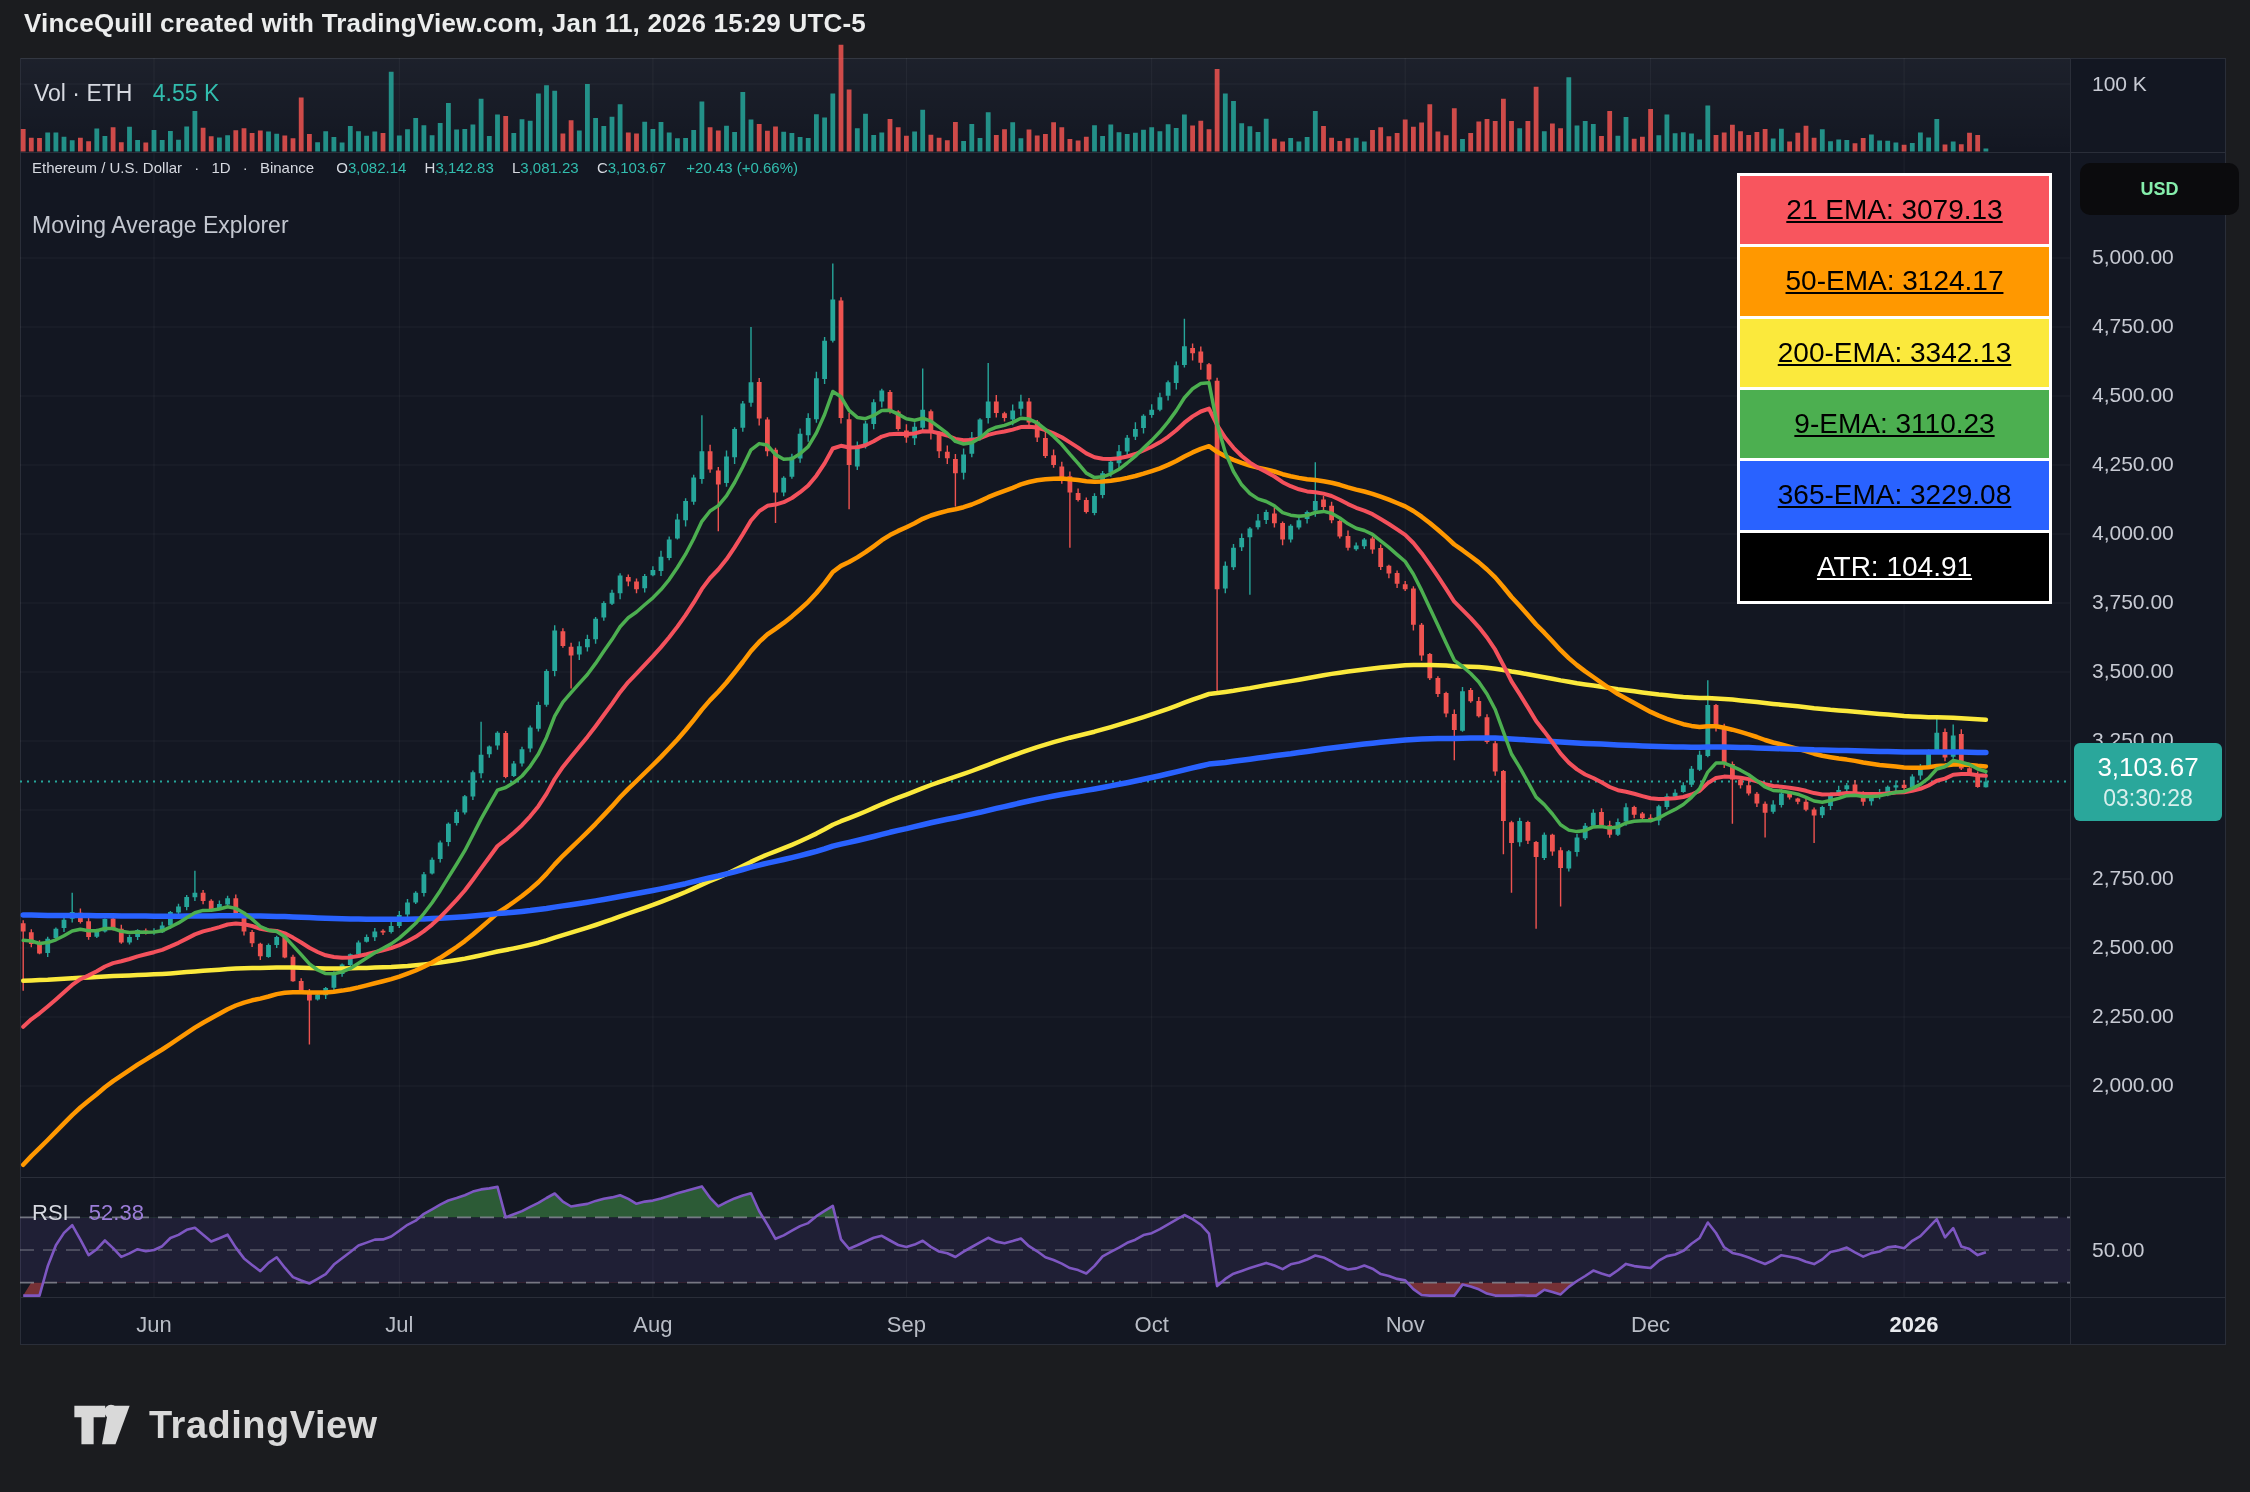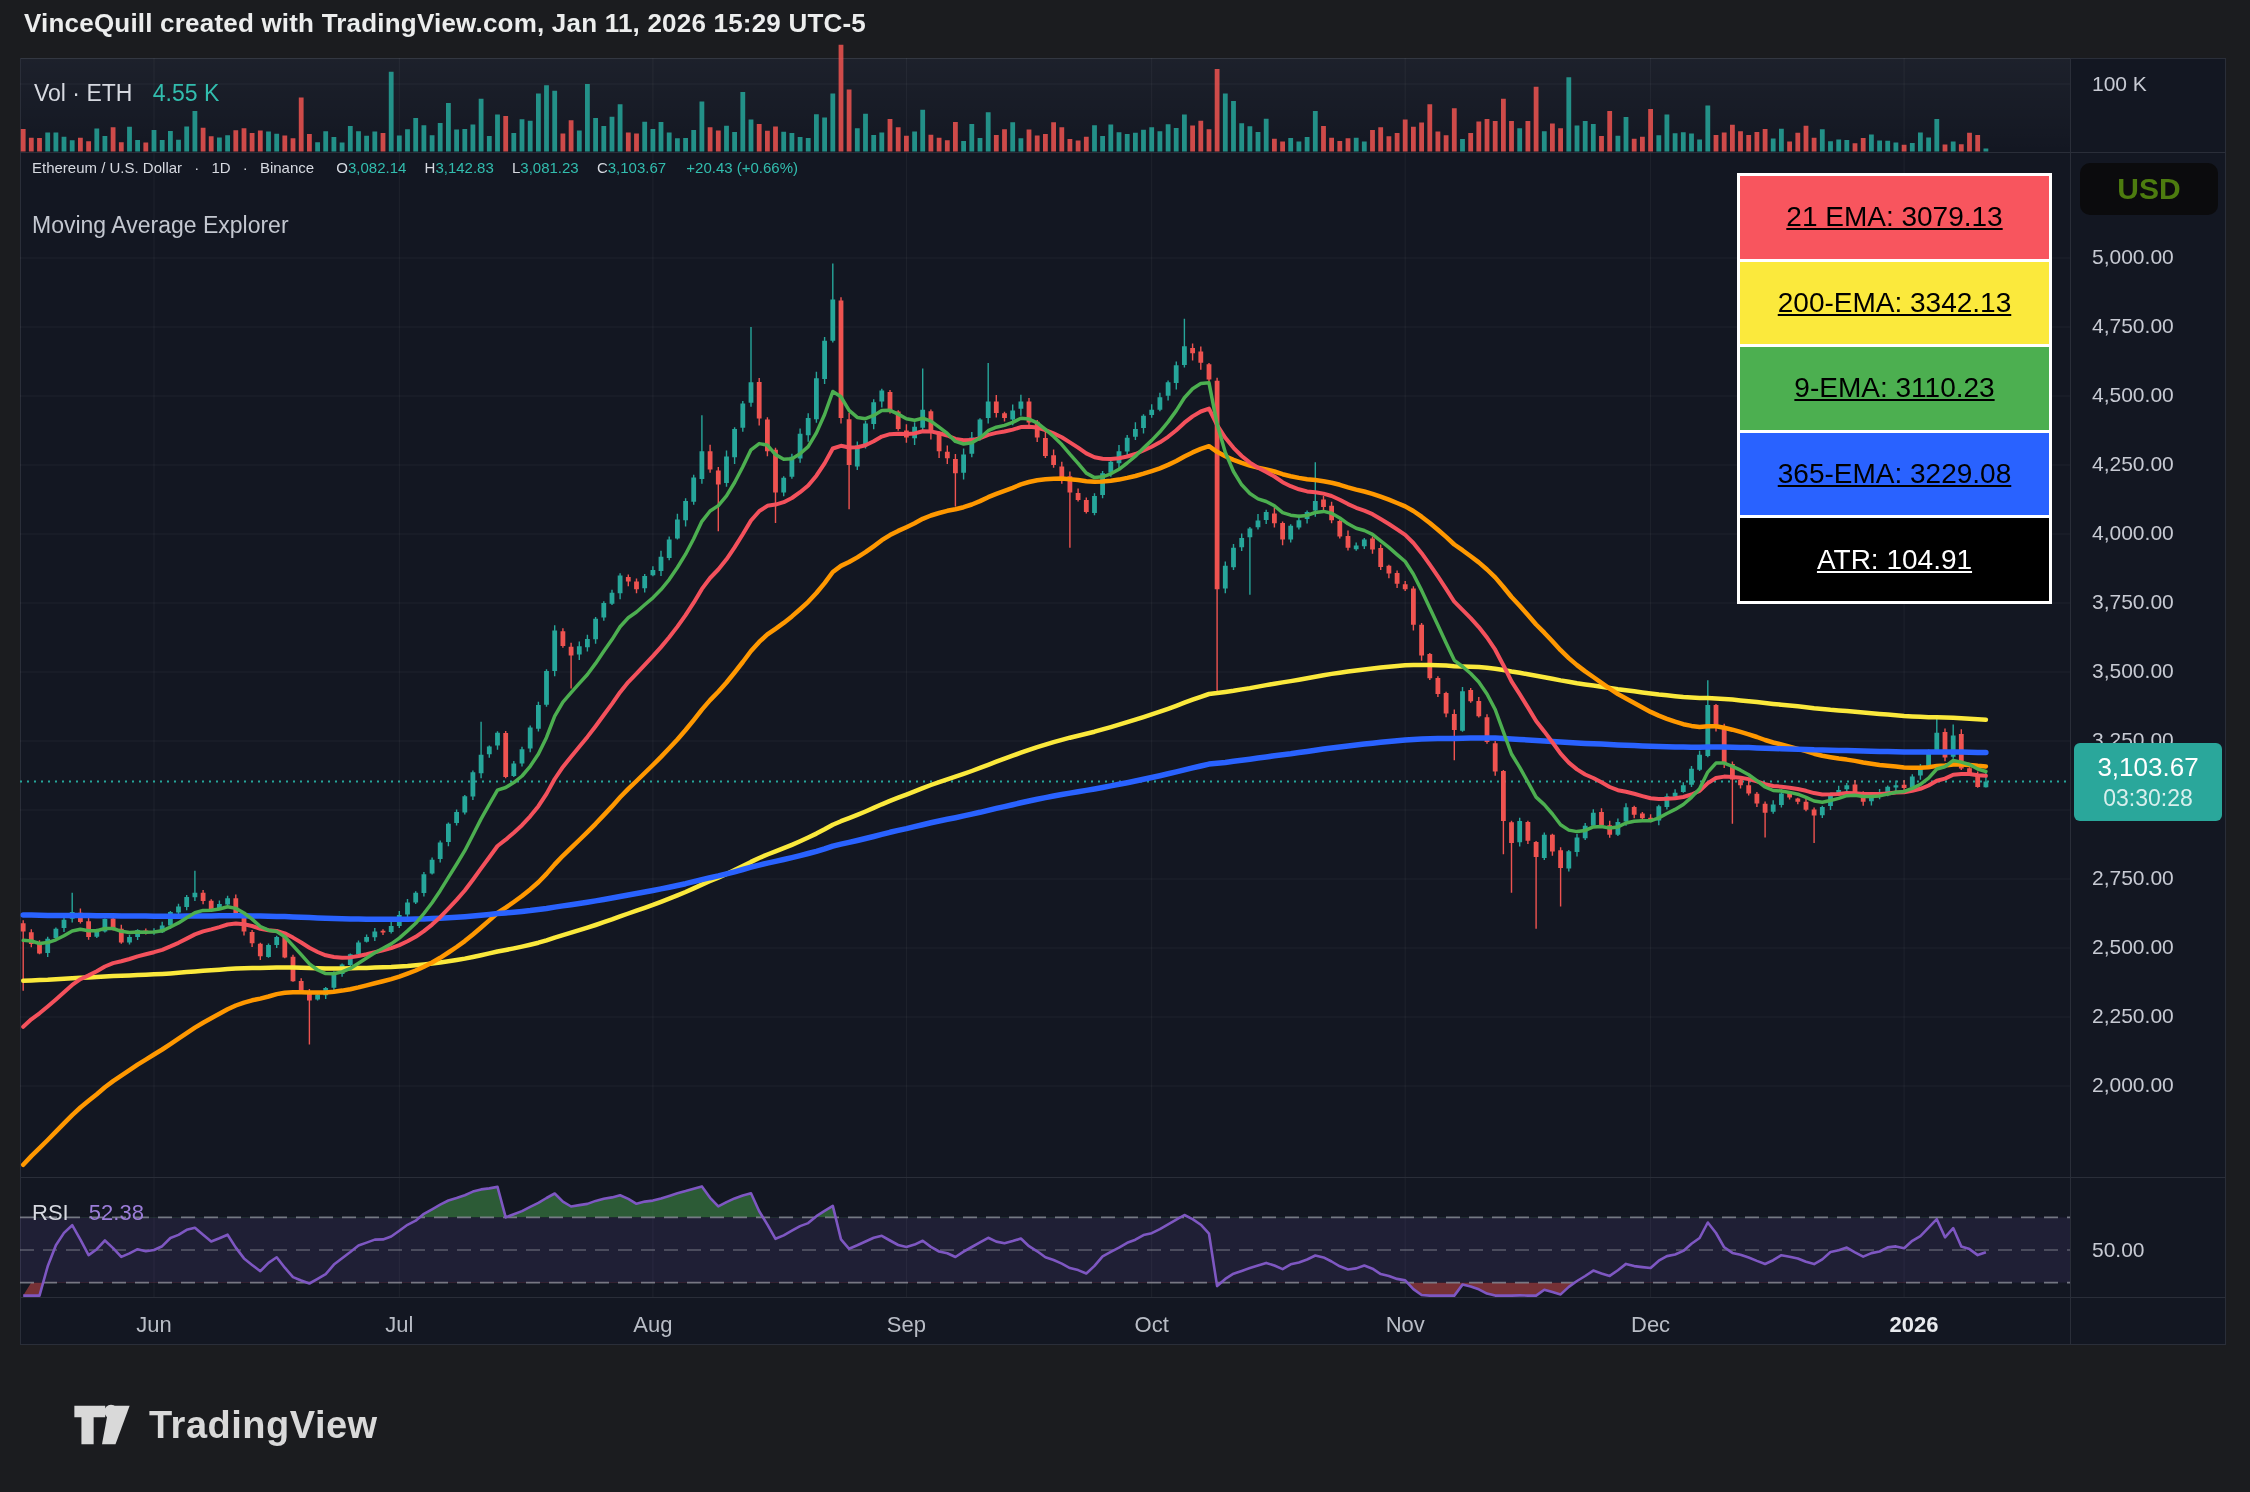--- a/index.html
+++ b/index.html
@@ -14,21 +14,21 @@
   .info{position:absolute;z-index:6;white-space:nowrap;}
   .row1{left:32px;top:159px;font-size:15px;color:#d6d9e0;}
   .row2{left:32px;top:212px;font-size:23px;color:#c3c7d0;}
   .vol-row{left:34px;top:80px;font-size:23px;color:#d6d9e0;}
   .rsi-row{left:32px;top:1200px;font-size:22px;color:#d6d9e0;}
   .val-teal{color:#32bdae;}
   .val-purple{color:#9b7dd8;}
   .tick{position:absolute;left:2092px;font-size:21px;color:#c7cad3;z-index:6;white-space:nowrap;}
   .month{position:absolute;top:1312px;transform:translateX(-50%);font-size:22px;color:#b9bdc6;z-index:6;}
   .month.bold{font-weight:700;color:#e8eaee;}
-  .usd-btn{position:absolute;left:2080px;top:163px;width:138px;height:52px;background:#0b0b0d;border-radius:10px;color:#4d7c0f;font-size:30px;font-weight:600;display:flex;align-items:center;justify-content:center;z-index:6;}
+  .usd-btn{position:absolute;left:2080px;top:163px;width:159px;height:52px;background:#0b0b0d;border-radius:10px;color:#86efac;font-size:18px;font-weight:600;display:flex;align-items:center;justify-content:center;z-index:6;}
   .price-badge{position:absolute;left:2074px;top:743px;width:148px;height:78px;background:#2aa79b;border-radius:6px;color:#fff;display:flex;flex-direction:column;align-items:center;justify-content:center;line-height:1.25;z-index:7;}
   .price-badge .p{font-size:26px;}
   .price-badge .t{font-size:23px;color:rgba(255,255,255,.82);}
   .legend{position:absolute;left:1737px;top:173px;width:315px;height:431px;background:#fff;padding:3px;display:flex;flex-direction:column;gap:3px;z-index:8;}
   .legend .hdr{flex:1.32;display:flex;align-items:center;justify-content:center;font-size:33px;color:#fff;}
   .legend .lrow{flex:1;display:flex;align-items:center;justify-content:center;font-size:28px;color:#000;text-decoration:underline;}
   .footer{position:absolute;left:73px;top:1398px;display:flex;align-items:center;gap:18px;z-index:3;}
   .footer .tv-text{font-size:38px;font-weight:700;color:#d9d9d9;letter-spacing:.5px;}
 </style>
 </head>
@@ -129,20 +129,21 @@
       <div class="month" style="left: 652.858px;">Aug</div>
       <div class="month" style="left: 906.376px;">Sep</div>
       <div class="month" style="left: 1151.72px;">Oct</div>
       <div class="month" style="left: 1405.23px;">Nov</div>
       <div class="month" style="left: 1650.57px;">Dec</div>
       <div class="month bold" style="left: 1914px;">2026</div>
     </div>
 
   <div class="legend">
   <div class="lrow" style="background: rgb(248, 85, 94); color: rgb(0, 0, 0);">21 EMA: 3079.13</div>
+      <div class="lrow" style="background: rgb(255, 152, 0); color: rgb(0, 0, 0);">50-EMA: 3124.17</div>
       <div class="lrow" style="background: rgb(251, 233, 60); color: rgb(0, 0, 0);">200-EMA: 3342.13</div>
       <div class="lrow" style="background: rgb(76, 175, 80); color: rgb(0, 0, 0);">9-EMA: 3110.23</div>
       <div class="lrow" style="background: rgb(41, 98, 255); color: rgb(0, 0, 0);">365-EMA: 3229.08</div>
       <div class="lrow" style="background: rgb(0, 0, 0); color: rgb(255, 255, 255);">ATR: 104.91</div>
     </div>
 
   <div class="footer">
     <svg width="58" height="54" viewBox="0 0 90 84">
       <g fill="#d9d9d9">
         <path d="M2 12 H50 V30 H32 V72 H13 V30 H2 Z"></path>

